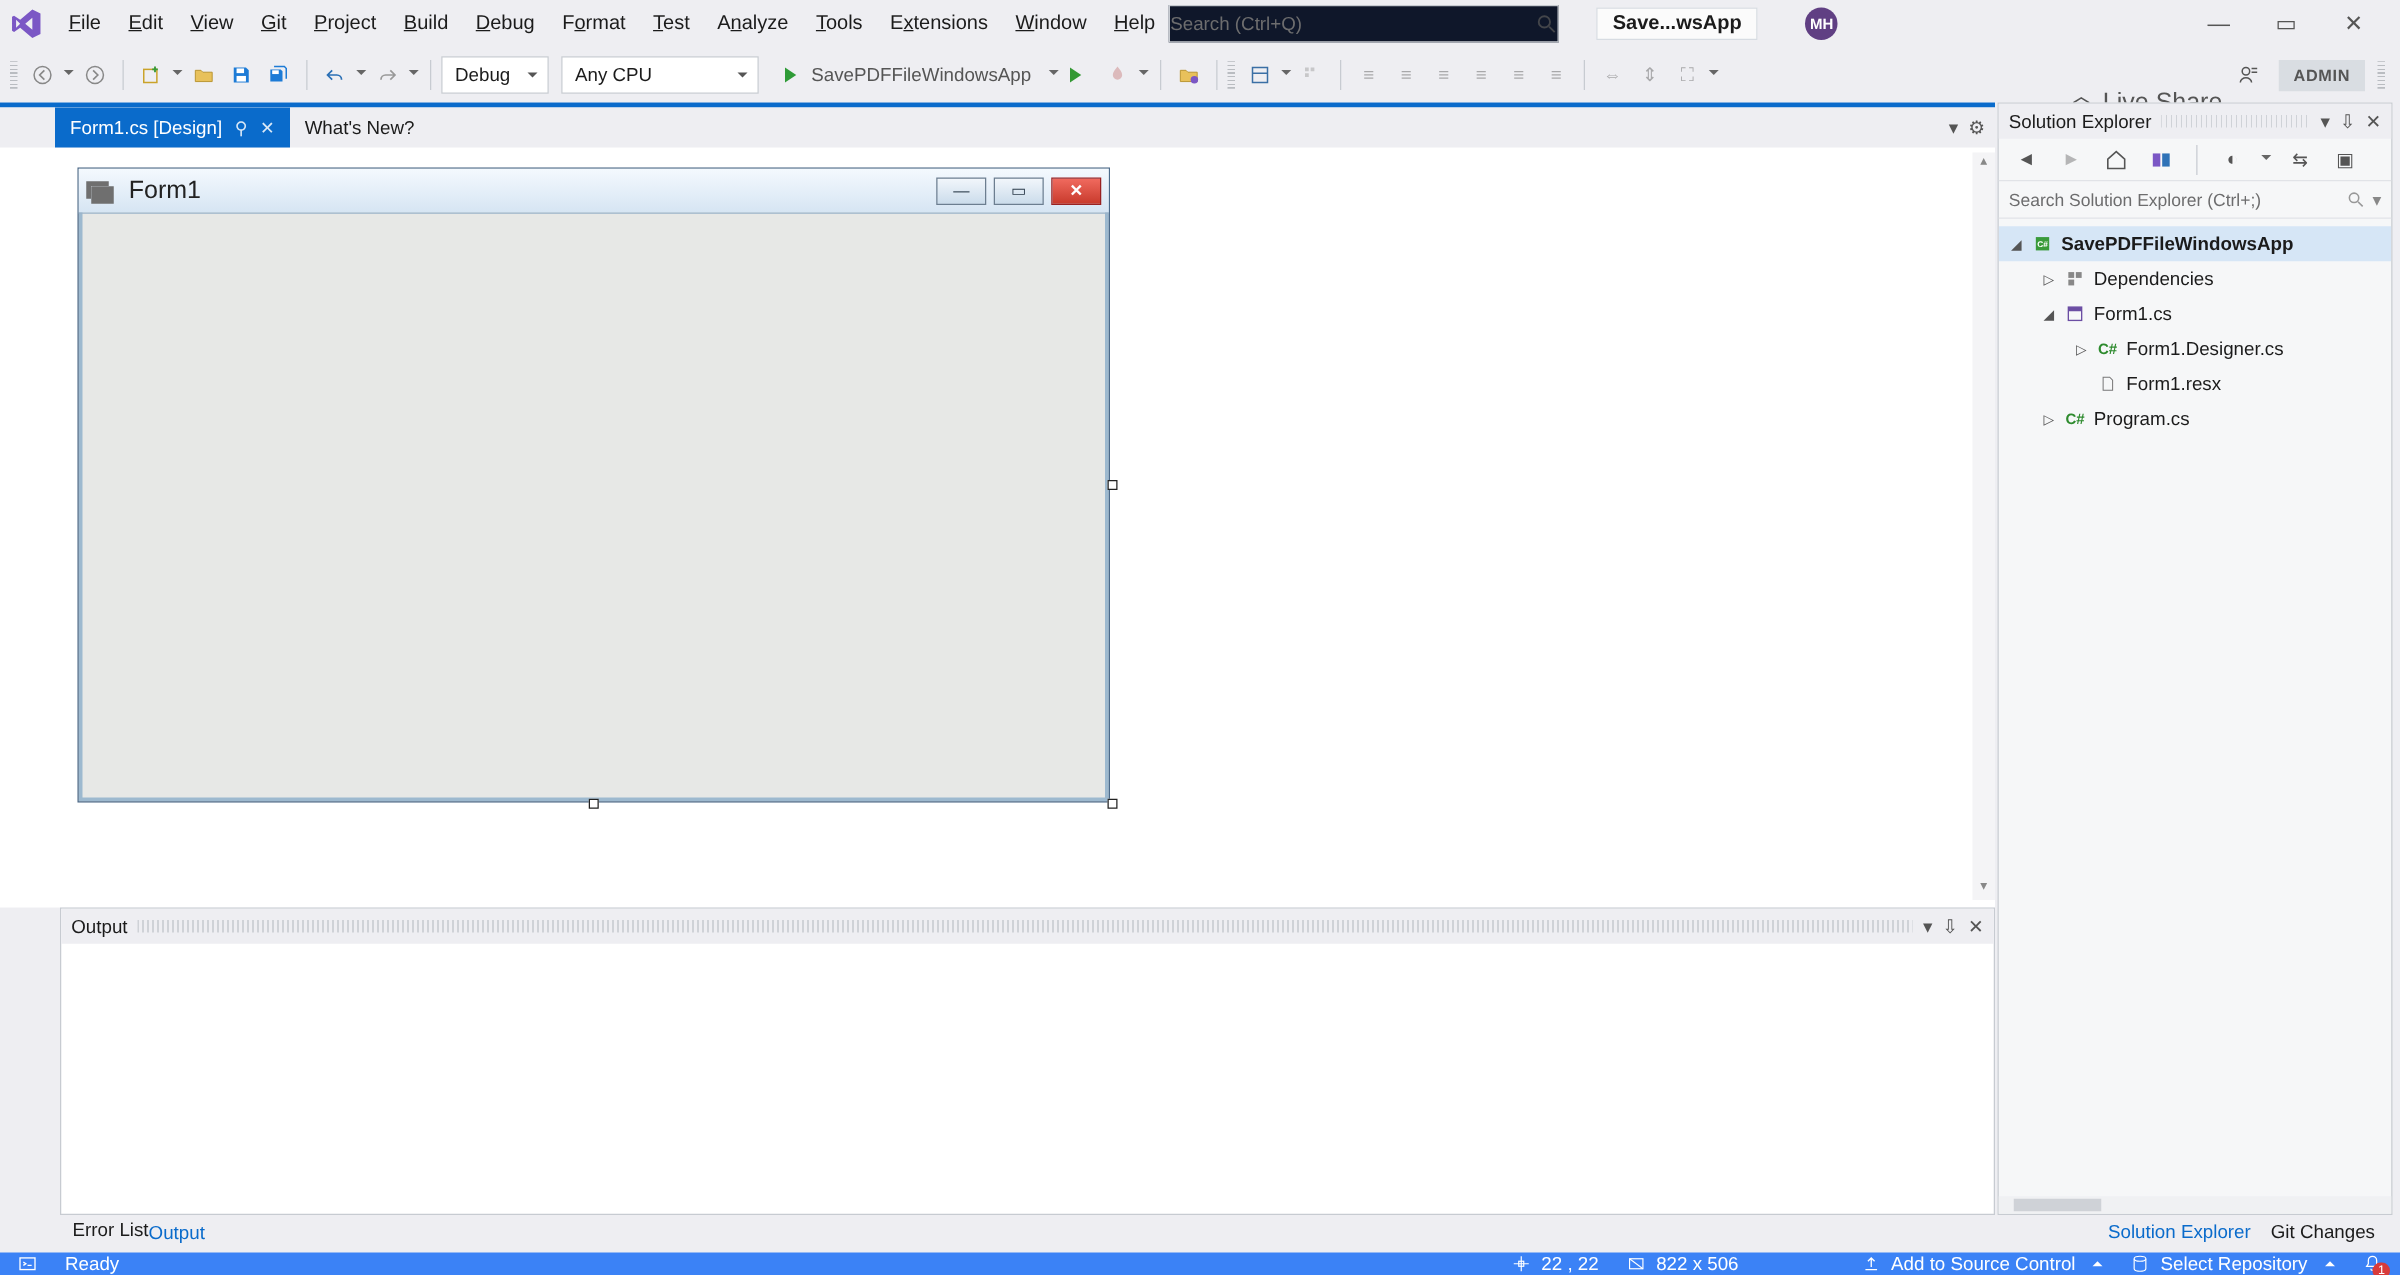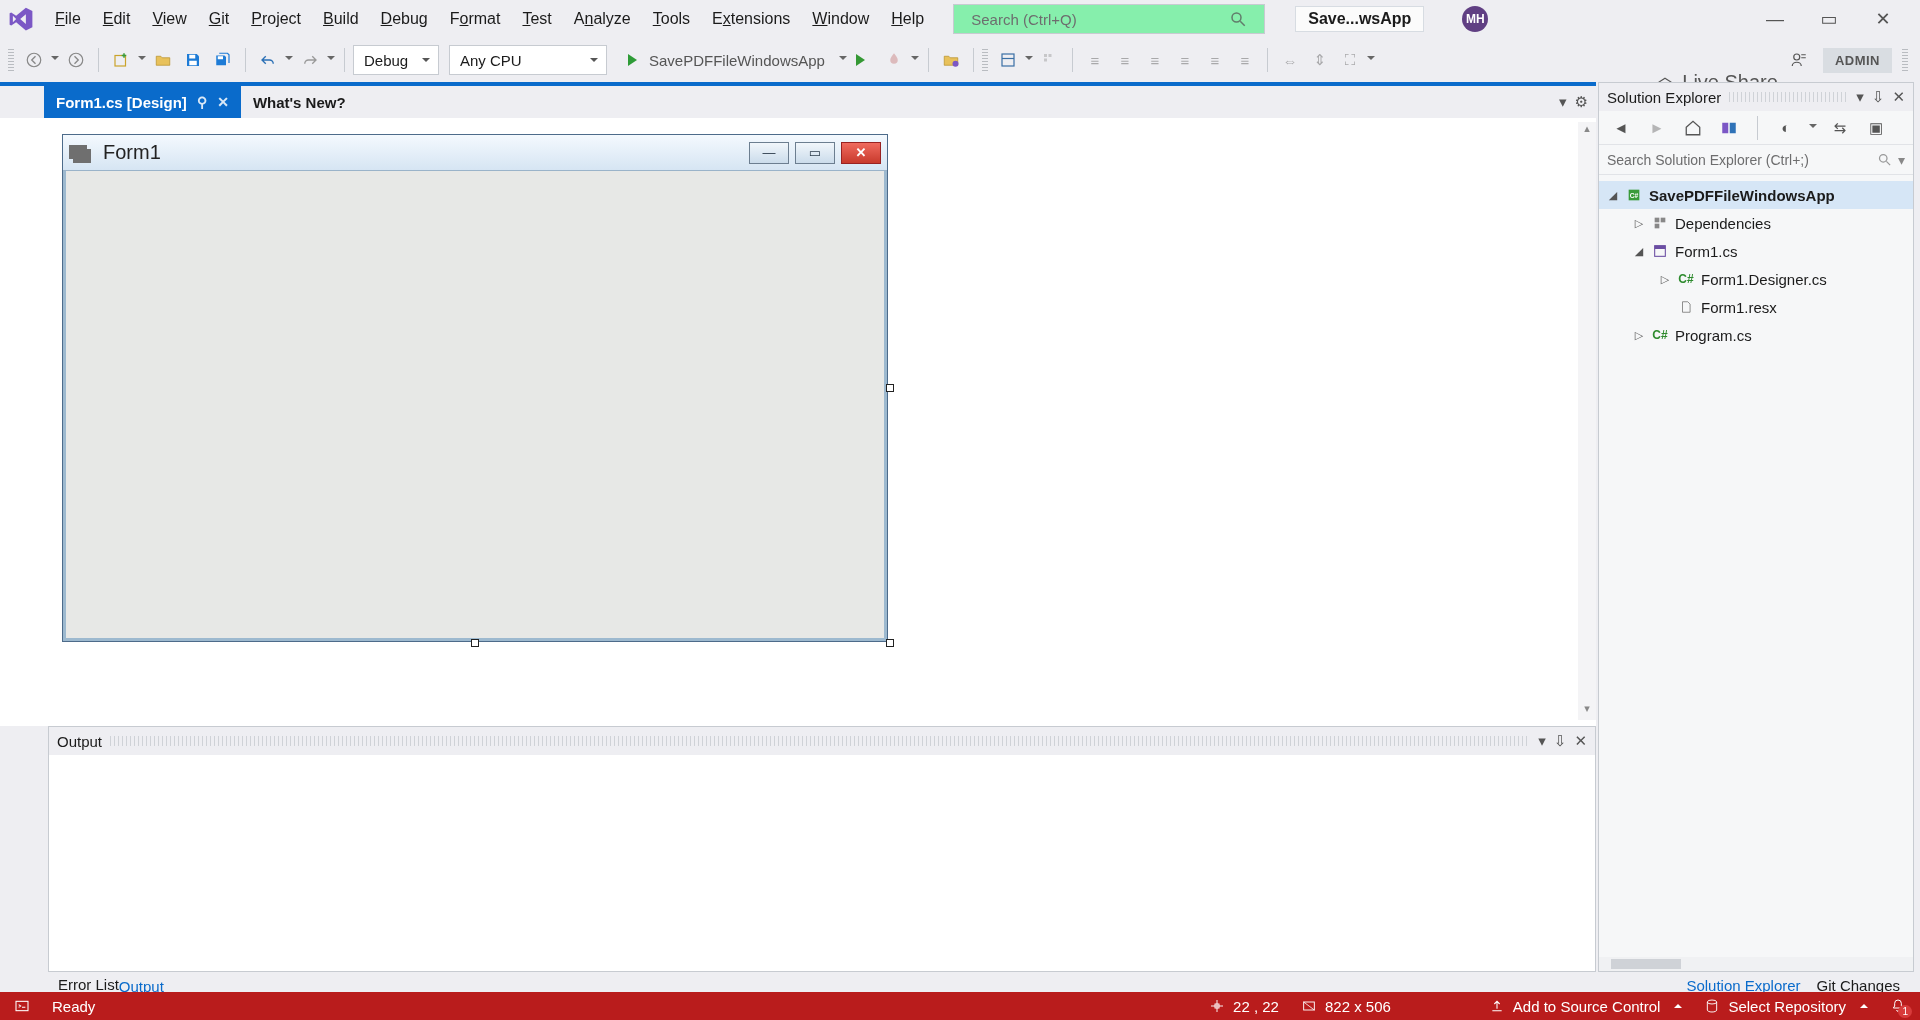--- a/index.html
+++ b/index.html
@@ -3,21 +3,21 @@
 <meta charset="utf-8">
 <style>
   * { margin:0; padding:0; box-sizing:border-box; font-family:'Segoe UI',Tahoma,sans-serif; user-select:none; }
   body { width:1920px; height:1020px; background:#eeeef2; overflow:hidden; font-size:15px; color:#1b1b1b; position:relative; }
 
   
   .titlebar { height:38px; display:flex; align-items:center; padding:0 6px; }
   .vs-logo { width:26px; height:26px; margin:0 10px 0 2px; }
   .menu-item { padding:4px 10px; font-size:16px; color:#1b1b1b; border:1px solid transparent; }
   .menu-item u { text-decoration:underline; }
-  .searchbox { margin-left:18px; width:312px; height:30px; border:1px solid #c7cbd1; background:#86efac; display:flex; align-items:center; padding:0 17px; font-size:15px; color:#6d6d6e; }
+  .searchbox { width:312px; height:30px; border:1px solid #c7cbd1; background:#0f172a; display:flex; align-items:center; padding:0 0; font-size:15px; color:#6d6d6e; }
   .searchbox span.m { flex:1; }
   .searchbox svg { width:18px; height:18px; opacity:.75; }
   .sol-badge { margin-left:30px; padding:3px 12px; background:#fbfbfb; border:1px solid #d7dce2; font-weight:600; font-size:16px; }
   .avatar { width:26px; height:26px; border-radius:50%; background:#603f83; color:#fff; font-size:12px; font-weight:600; display:flex; align-items:center; justify-content:center; margin-left:38px; }
   .win-btns { margin-left:auto; display:flex; gap:36px; padding-right:22px; }
   .win-btns span { width:18px; height:18px; display:flex; align-items:center; justify-content:center; color:#555; font-size:18px; }
 
   
   .toolbar { height:44px; display:flex; align-items:center; padding:0 8px; gap:2px; }
   .tb-grip { width:6px; height:22px; background:repeating-linear-gradient(#b9bcc1 0 1px, transparent 1px 3px); margin-right:4px; }
@@ -31,21 +31,21 @@
   .combo.debug { width:86px; }
   .combo.cpu   { width:158px; }
   .start-btn { display:flex; align-items:center; gap:6px; height:30px; padding:0 10px; font-size:15px; }
   .play { width:0; height:0; border:6px solid transparent; border-left:9px solid #2e9b37; }
   .liveshare { display:flex; align-items:flex-end; gap:8px; font-size:20px;margin-top:40px; }
   .admin-chip { margin-left:8px; background:#d9dde2; padding:5px 12px; font-size:13px; font-weight:700; color:#555; letter-spacing:.5px; }
 
   
   .doc-area { position:absolute; left:0; right:324px; top:82px; bottom:294px; border-top:4px solid #0a6bcb; background:#fff; }
   .tabstrip { height:32px; display:flex; align-items:stretch; background:#eeeef2; border-bottom:0; }
-  .doc-tab { display:flex; align-items:center; padding:0 12px; font-size:15px; gap:10px;font-weight:bold; }
+  .doc-tab { display:flex; align-items:center; padding:0 12px; font-size:15px; gap:10px; }
   .doc-tab.active { background:#0a6bcb; color:#fff; }
   .doc-tab .pin, .doc-tab .x { font-size:14px; opacity:.85; }
   .tabstrip-tools { margin-left:auto; display:flex; align-items:center; gap:8px; padding-right:8px; color:#555; }
 
   
   .side-vtab { position:absolute; left:4px; top:92px; width:26px; height:96px; background:#eeeef2; border:1px solid #d4d7db; writing-mode:vertical-rl; text-orientation:mixed; font-size:13px; text-align:center; padding-top:6px; color:#333; transform:rotate(180deg); }
 
   
   .design-surface { position:absolute; left:44px; right:12px; top:36px; bottom:6px; background:#fff; overflow:hidden; }
   .design-scroll-v { position:absolute; right:0; top:36px; bottom:6px; width:18px; background:#f4f4f6; }
@@ -83,21 +83,21 @@
   .tree { padding:6px 0; font-size:15px; overflow:auto; }
   .node { display:flex; align-items:center; height:28px; gap:6px; padding-right:6px; white-space:nowrap; }
   .node .tw { width:12px; text-align:center; color:#555; font-size:11px; }
   .node .ico { width:18px; height:18px; display:flex; align-items:center; justify-content:center; }
   .node.sel { background:#d6e6f6; }
   .cs-ico { color:#2e8b2e; font-weight:700; font-size:12px; }
   .solex-scroll { height:14px; background:#f0f1f3; position:relative; }
   .solex-scroll .thumb { position:absolute; left:12px; width:70px; top:2px; bottom:2px; background:#cfd2d7; }
 
   
-  .statusbar { position:absolute; left:0; right:0; bottom:0; height:28px; background:#b91c1c; color:#fff; display:flex; align-items:center; font-size:15px; padding:0 14px; gap:22px; }
+  .statusbar { position:absolute; left:0; right:0; bottom:0; height:18px; background:#3b82f6; color:#fff; display:flex; align-items:center; font-size:15px; padding:0 14px; gap:22px; }
   .statusbar .grow { flex:1; }
   .statusbar .seg { display:flex; align-items:center; gap:8px; }
   .statusbar svg { width:16px; height:16px; }
   .notif { position:relative; }
   .notif .badge { position:absolute; right:-6px; bottom:-4px; background:#d83b3b; color:#fff; font-size:10px; border-radius:7px; padding:0 4px; line-height:13px; }
 
   .chev::after { content:""; display:inline-block; margin-left:6px; border:4px solid transparent; border-bottom-color:#fff; transform:translateY(-2px); }
 
   
   .i-new{color:#caa32a}.i-open{color:#caa32a}.i-save{color:#1469b8}

